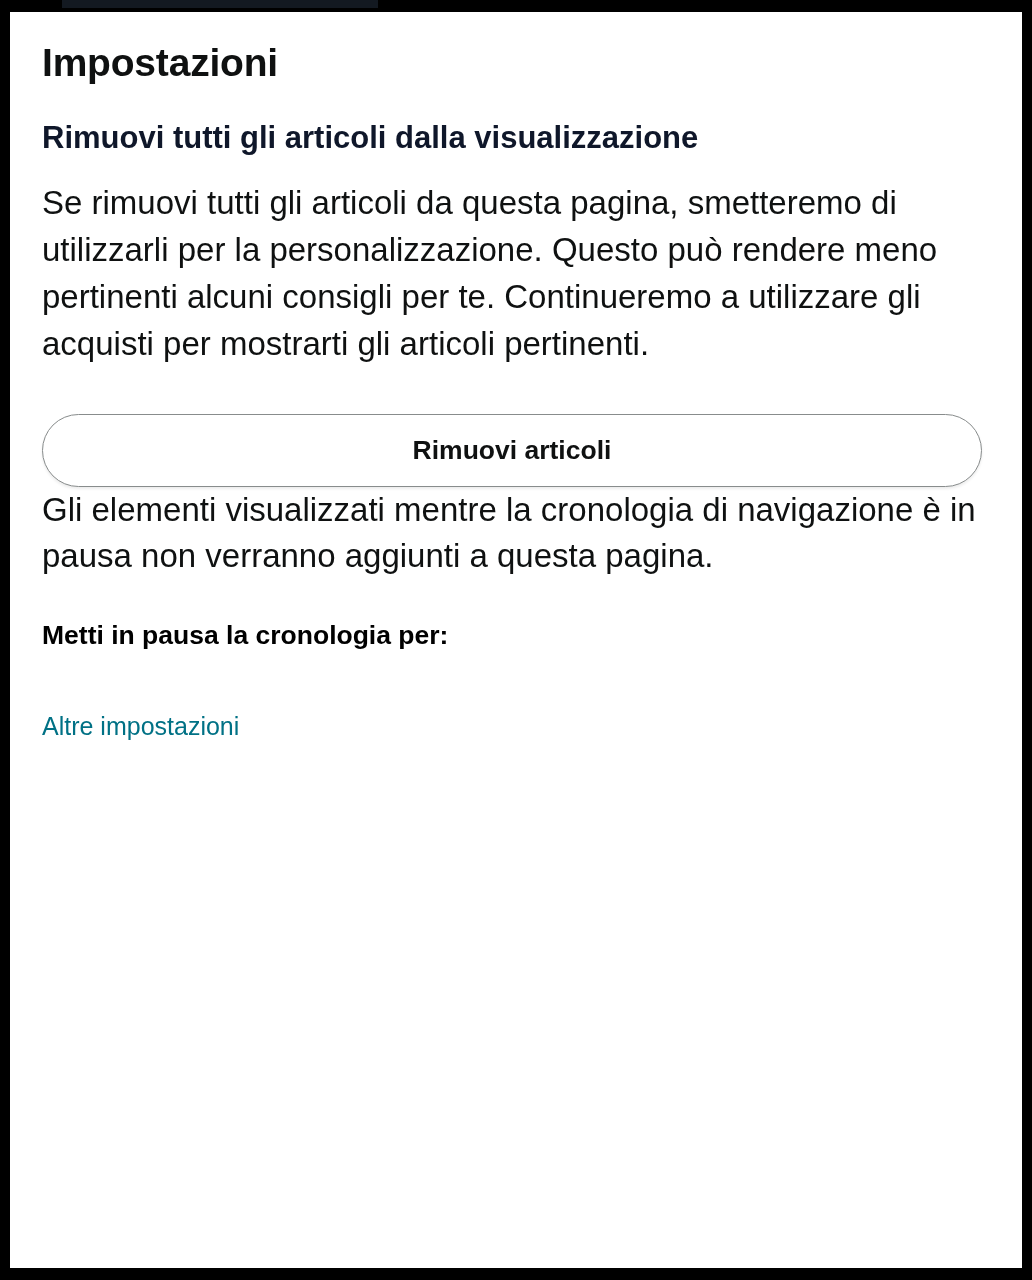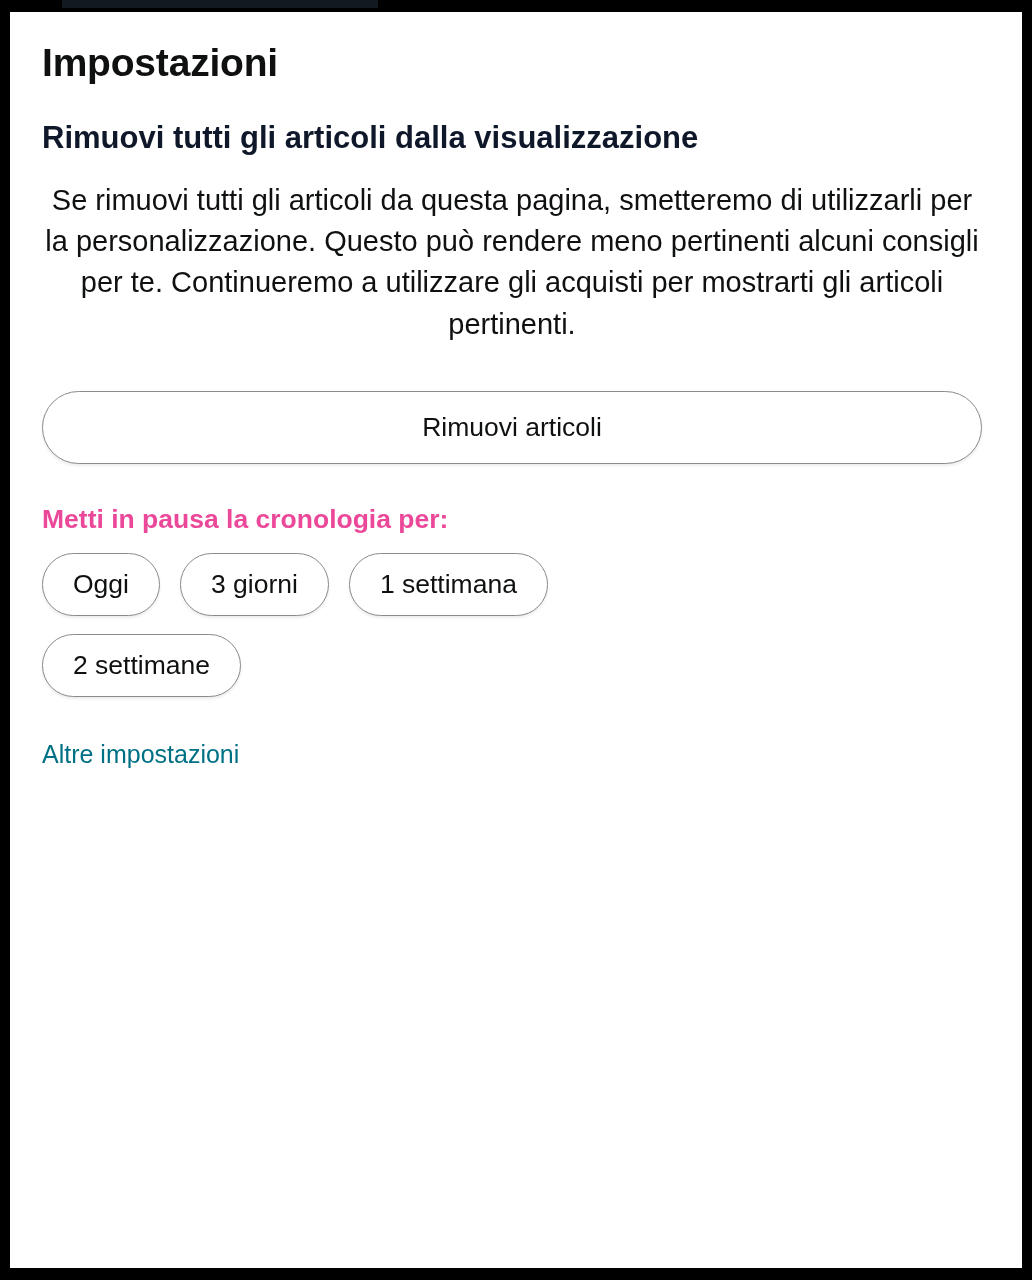--- a/index.html
+++ b/index.html
@@ -45,47 +45,47 @@
     font-size: 31px;
     font-weight: bold;
     color: #0f172a;
     margin: 0 0 24px 0;
     line-height: 1.2;
   }
   .section-title.second {
     margin-top: 52px;
   }
   .body-text {
-    font-size: 29px;
+    font-size: 33px;
     color: #0f1111;
     line-height: 1.42;
     margin: 0;
     max-width: 960px;
-    text-align: center;
   }
   .remove-button {
     display: block;
     width: 100%;
     margin: 46px 0 0 0;
     padding: 20px 10px;
     background: #ffffff;
     border: 1.5px solid #888c8c;
     border-radius: 50px;
     font-family: "Liberation Sans", sans-serif;
     font-size: 26.5px;
     color: #0f1111;
     text-align: center;
     cursor: pointer;
     box-shadow: 0 2px 3px rgba(0,0,0,0.08);
     box-sizing: border-box;
+    font-weight: bold;
   }
   .subsection-label {
     font-size: 26.5px;
     font-weight: bold;
-    color: #ec4899;
+    color: #000000;
     margin: 40px 0 18px 0;
   }
   .pill-row {
     display: flex;
     flex-wrap: wrap;
     gap: 18px 20px;
     max-width: 700px;
   }
   .pill {
     background: #ffffff;
@@ -138,27 +138,22 @@
 
       <h1 class="page-title">Impostazioni</h1>
 
       <h2 class="section-title">Rimuovi tutti gli articoli dalla visualizzazione</h2>
 
       <p class="body-text">Se rimuovi tutti gli articoli da questa pagina, smetteremo di utilizzarli per la personalizzazione. Questo può rendere meno pertinenti alcuni consigli per te. Continueremo a utilizzare gli acquisti per mostrarti gli articoli pertinenti.</p>
 
       <button class="remove-button">Rimuovi articoli</button>
 
 
+      <p class="body-text">Gli elementi visualizzati mentre la cronologia di navigazione è in pausa non verranno aggiunti a questa pagina.</p>
 
       <div class="subsection-label">Metti in pausa la cronologia per:</div>
 
-      <div class="pill-row">
-        <button class="pill">Oggi</button>
-        <button class="pill">3 giorni</button>
-        <button class="pill">1 settimana</button>
-        <button class="pill">2 settimane</button>
-      </div>
 
       <a class="more-link" href="#">Altre impostazioni</a>
 
     </div>
   </div>
 </div>
 
 </body></html>

